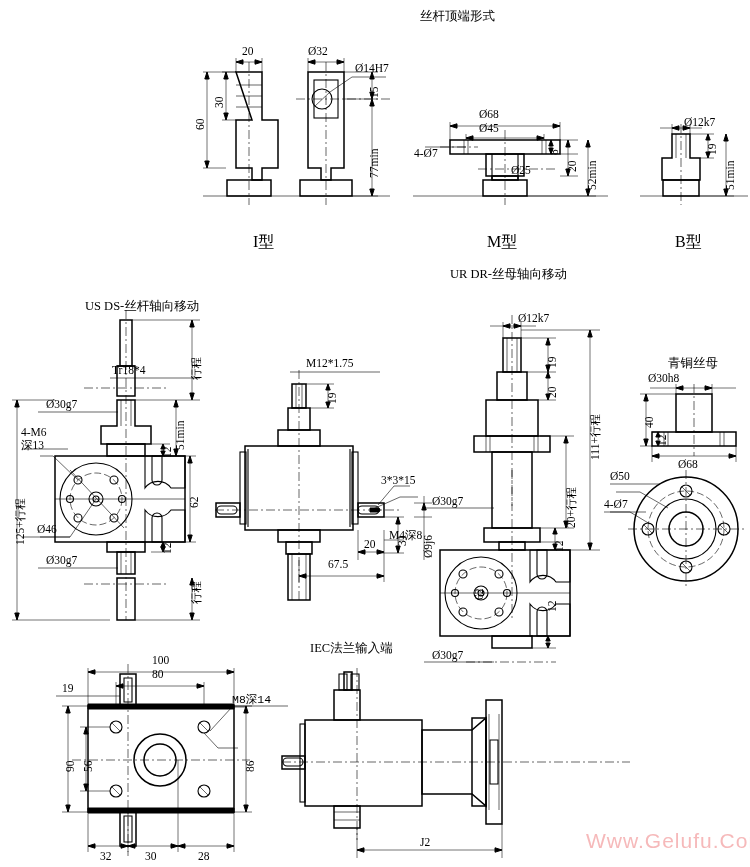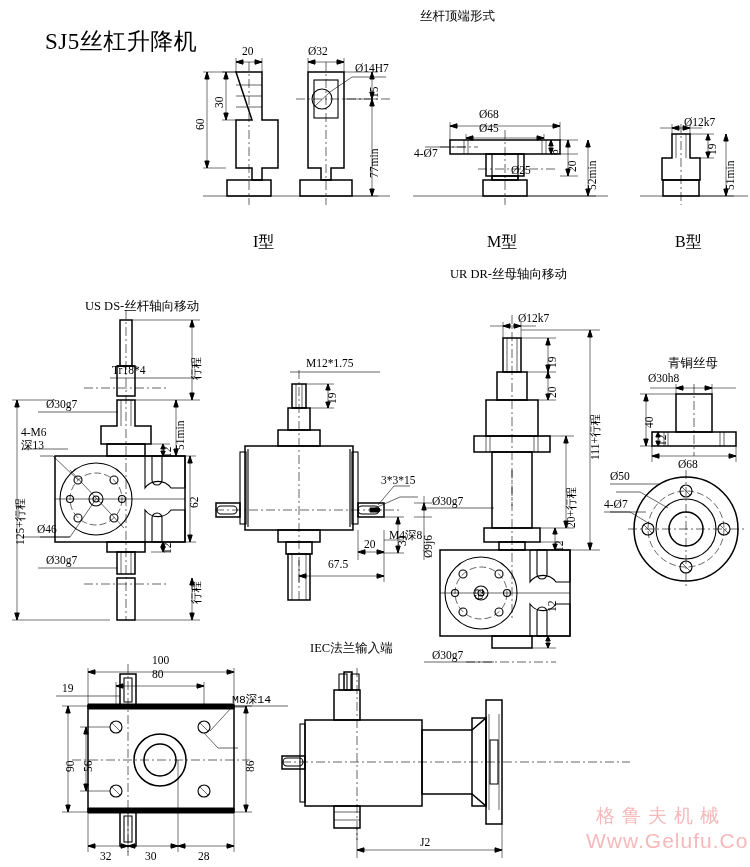--- a/index.html
+++ b/index.html
@@ -21,21 +21,20 @@
   .thin{fill:none;stroke:#000;stroke-width:.6;}
   .ctr{fill:none;stroke:#000;stroke-width:.6;stroke-dasharray:9 3 2 3;}
   .ext{fill:none;stroke:#000;stroke-width:.55;}
   .solid-f{fill:#000;stroke:#000;}
 </style>
 </head>
 <body>
 
 <div id="sheet">
 
-  <div class="lbl title-main" style="left:45px;top:26px;">SJ5丝杠升降机</div>
 
   <div class="lbl sec-title" style="left:420px;top:8px;">丝杆顶端形式</div>
   <div class="lbl sec-title" style="left:85px;top:266px;margin-top:32px;">US  DS-丝杆轴向移动</div>
   <div class="lbl sec-title" style="left:450px;top:266px;">UR  DR-丝母轴向移动</div>
   <div class="lbl sec-title" style="left:668px;top:355px;">青铜丝母</div>
   <div class="lbl sec-title" style="left:310px;top:640px;">IEC法兰输入端</div>
 
   <div class="lbl view-cap" style="left:253px;top:232px;">I型</div>
   <div class="lbl view-cap" style="left:487px;top:232px;">M型</div>
   <div class="lbl view-cap" style="left:675px;top:232px;">B型</div>
@@ -666,16 +665,15 @@
   <div class="lbl dim" style="left:232px;top:692px;font-family:Liberation Mono, monospace;">M8深14</div>
   <div class="lbl dimv" style="left:64px;top:772px;">90</div>
   <div class="lbl dimv" style="left:82px;top:772px;">56</div>
   <div class="lbl dimv" style="left:244px;top:772px;">86</div>
   <div class="lbl dim" style="left:100px;top:850px;">32</div>
   <div class="lbl dim" style="left:145px;top:850px;">30</div>
   <div class="lbl dim" style="left:198px;top:850px;">28</div>
 
   <div class="lbl dim" style="left:420px;top:836px;">J2</div>
 
-  <div class="wm wm-cn" style="left:596px;top:803px;">格鲁夫机械</div>
   <div class="wm wm-en" style="left:586px;top:829px;">Www.Gelufu.Com</div>
 
 </div>
 
 </body></html>

